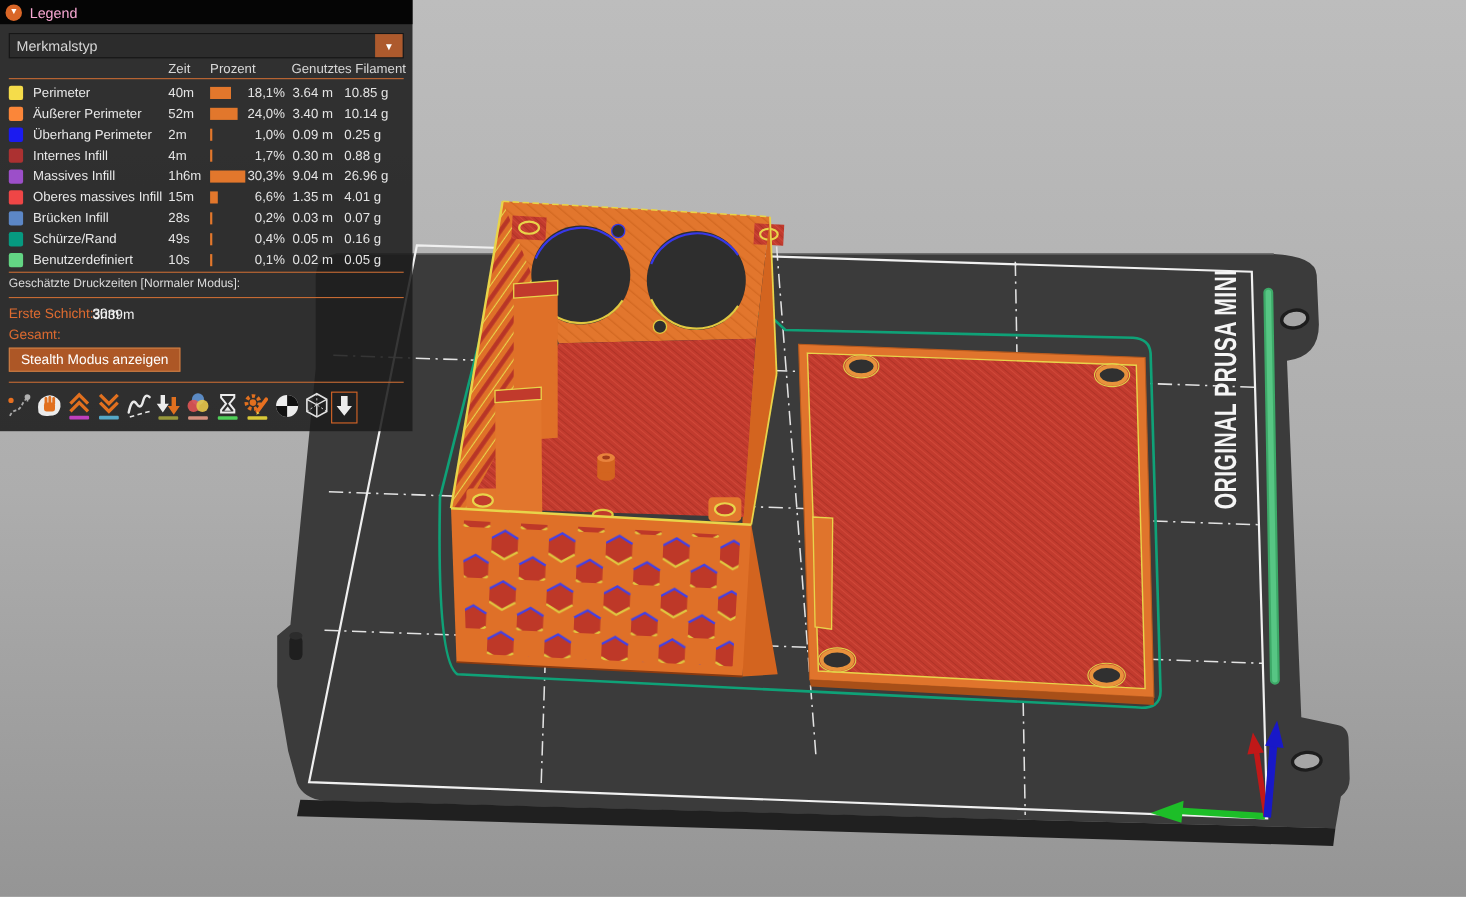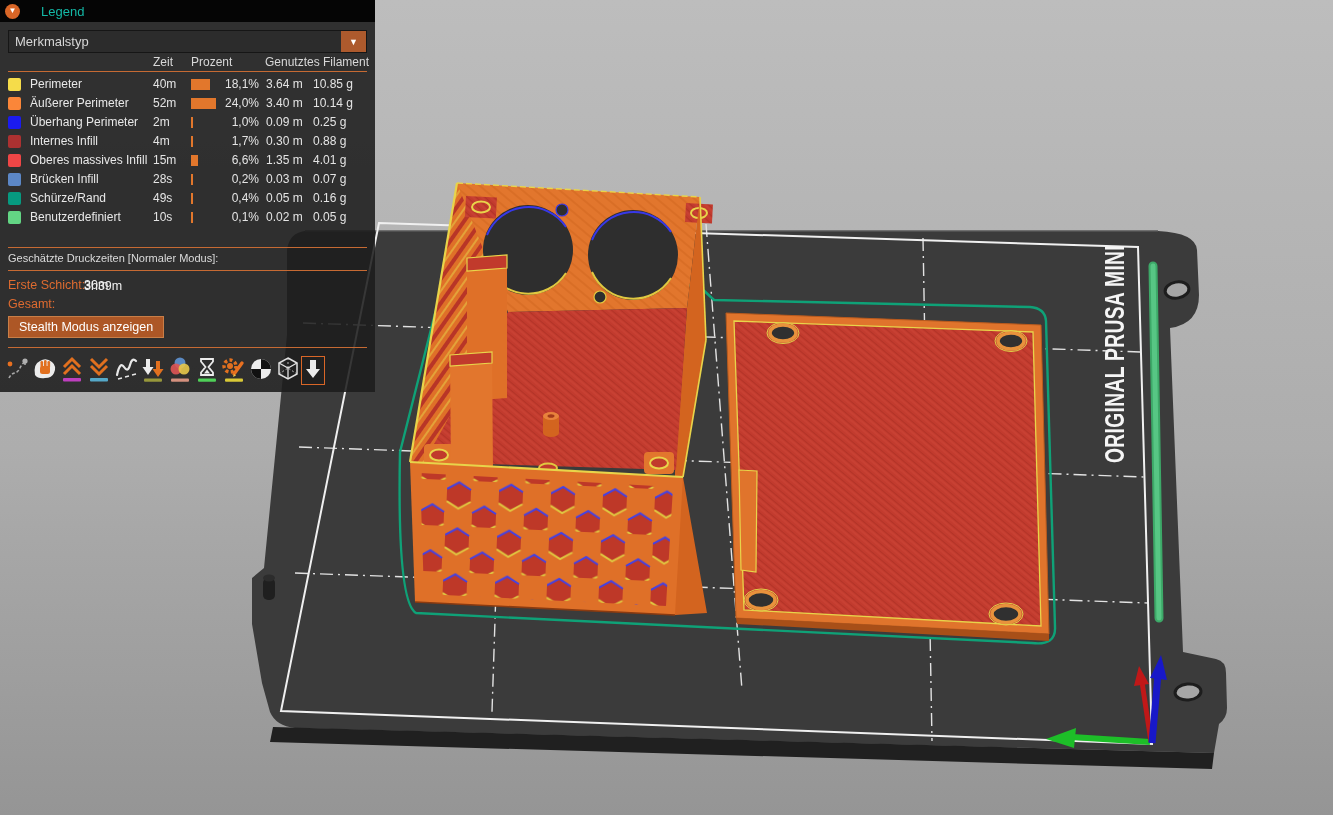--- a/index.html
+++ b/index.html
@@ -6,21 +6,21 @@
     font-family:"Liberation Sans",sans-serif;background:#a8a8a8;}
   .stage{position:relative;width:1333px;height:815px;}
   .scene-svg{position:absolute;left:0;top:0;z-index:1;}
   
   .legend-panel{position:absolute;left:0;top:0;width:375px;height:392px;z-index:5;
     background:rgba(28,28,28,0.88);color:#e4e4e4;font-size:12px;}
   .lp-header{position:absolute;left:0;top:0;width:100%;height:22px;background:#050505;
     display:flex;align-items:center;}
   .collapse-circle{width:15px;height:15px;border-radius:50%;background:#d96627;margin-left:5px;
     display:flex;align-items:center;justify-content:center;color:#fff;font-size:8px;line-height:1;}
-  .lp-title{margin-left:21px;font-size:13px;color:#14b8a6;}
+  .lp-title{margin-left:7px;font-size:13px;color:#f9a8d4;}
   .dropdown{position:absolute;left:8px;right:8px;top:30px;height:23px;background:#2c2c2c;
     border:1px solid #161616;box-sizing:border-box;}
   .dropdown .dd-value{position:absolute;left:6px;top:3px;font-size:13px;color:#d6d6d6;}
   .dd-btn{position:absolute;right:0;top:0;width:25px;height:21px;background:#ad5a2d;border:none;
     color:#fff;font-size:9px;padding:0;cursor:pointer;}
   .col-heads{position:absolute;top:55px;left:0;width:100%;height:16px;color:#d8d8d8;}
   .col-heads span{position:absolute;top:0;}
   .ch-time{left:153px;} .ch-pct{left:191px;} .ch-fil{left:265px;}
   .o-hr{position:absolute;left:8px;width:359px;border-top:1px solid #c66a33;height:0;}
   .rows{position:absolute;top:76px;left:0;width:100%;}
@@ -258,20 +258,29 @@
     <div class="lrow">
       <span class="sw" style="background: rgb(172, 49, 49);"></span>
       <span class="lname">Internes Infill</span>
       <span class="ltime">4m</span>
       <span class="lbar" style="width: 2px;"></span>
       <span class="lpct">1,7%</span>
       <span class="llen">0.30 m</span>
       <span class="lwt">0.88 g</span>
     </div>
 
+    <div class="lrow">
+      <span class="sw" style="background: rgb(156, 79, 201);"></span>
+      <span class="lname">Massives Infill</span>
+      <span class="ltime">1h6m</span>
+      <span class="lbar" style="width: 32px;"></span>
+      <span class="lpct">30,3%</span>
+      <span class="llen">9.04 m</span>
+      <span class="lwt">26.96 g</span>
+    </div>
 
     <div class="lrow">
       <span class="sw" style="background: rgb(239, 70, 70);"></span>
       <span class="lname">Oberes massives Infill</span>
       <span class="ltime">15m</span>
       <span class="lbar" style="width: 7px;"></span>
       <span class="lpct">6,6%</span>
       <span class="llen">1.35 m</span>
       <span class="lwt">4.01 g</span>
     </div>

